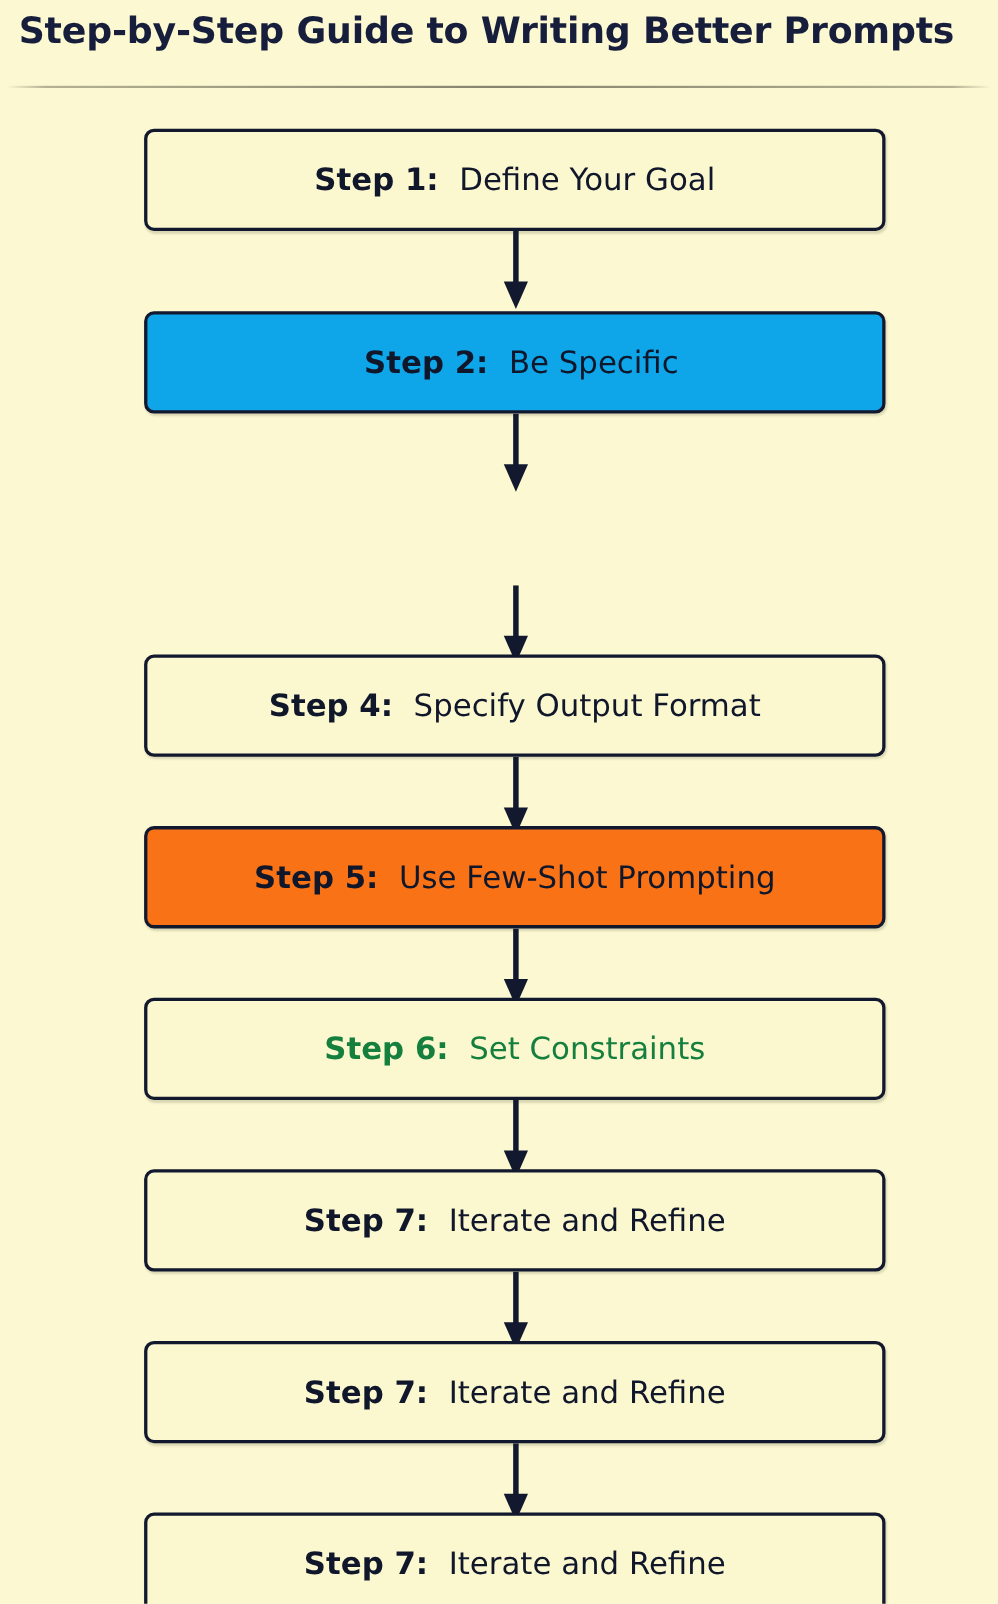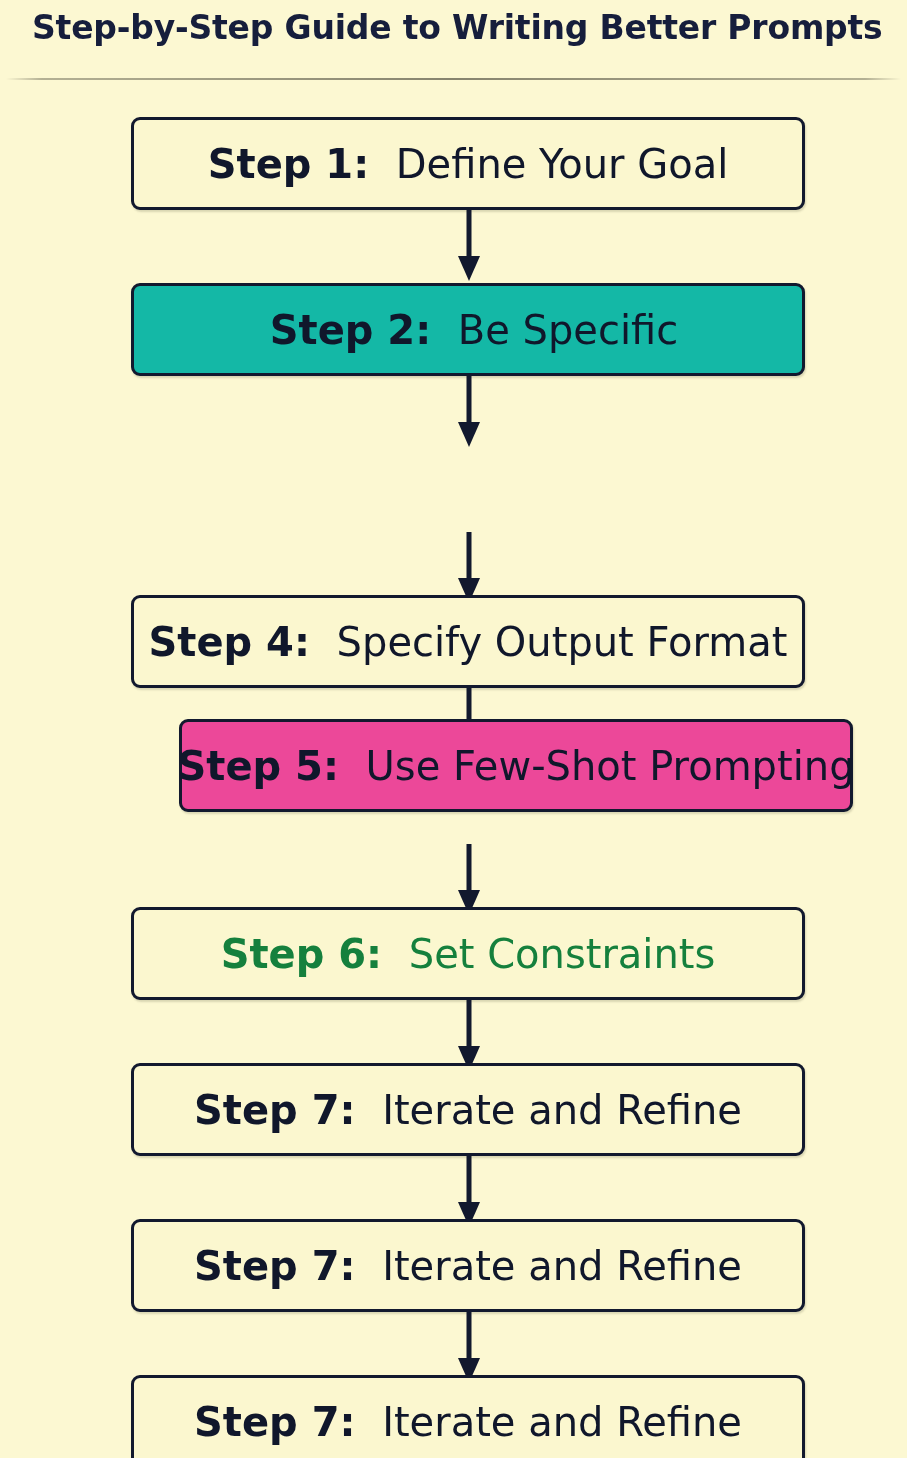--- a/index.html
+++ b/index.html
@@ -18,21 +18,21 @@
   
   #header {
     position: absolute;
     left: 0;
     top: 0;
     width: 907px;
     height: 79px;
   }
   #page-title {
     position: absolute;
-    left: 32px;
+    left: 17px;
     top: 8px;
     font-family: "DejaVu Sans", sans-serif;
     font-size: 33px;
     font-weight: 700;
     letter-spacing: -0.2px;
     color: #161E3C;
     white-space: nowrap;
   }
   #header-divider {
     position: absolute;
@@ -67,21 +67,21 @@
     border: 3px solid #12192E;
     border-radius: 9px;
     display: flex;
     align-items: center;
     justify-content: center;
     box-shadow: 1px 2px 2px rgba(60,60,40,0.18);
   }
 
   .node-text {
     font-family: "DejaVu Sans", sans-serif;
-    font-size: 40px;
+    font-size: 28px;
     color: #10172B;
     white-space: nowrap;
     line-height: 1;
   }
   .node-step {
     font-weight: 700;
   }
   .node-label {
     font-weight: 400;
   }
@@ -113,21 +113,21 @@
     </div>
   </div>
 
   <div class="connector" style="top:131px;">
     <svg width="32" height="73" viewBox="0 0 32 73">
       <line x1="16" y1="0" x2="16" y2="51" stroke="#12192E" stroke-width="5"></line>
       <polygon points="16,71 5,46 27,46" fill="#12192E"></polygon>
     </svg>
   </div>
 
-  <div class="flow-node" style="top: 204px; background: #14b8a6; border-color: rgb(18, 25, 46); padding-left: 12px;">
+  <div class="flow-node" style="top: 204px; background: #0ea5e9; border-color: rgb(18, 25, 46); padding-left: 12px;">
     <div class="node-text" style="color: rgb(16, 23, 43);">
       <span class="node-step">Step 2:&nbsp;</span>
       <span class="node-label">Be Specific</span>
     </div>
   </div>
 
   <div class="connector" style="top:297px;">
     <svg width="32" height="73" viewBox="0 0 32 73">
       <line x1="16" y1="0" x2="16" y2="51" stroke="#12192E" stroke-width="5"></line>
       <polygon points="16,71 5,46 27,46" fill="#12192E"></polygon>
@@ -149,21 +149,21 @@
     </div>
   </div>
 
   <div class="connector" style="top:609px;">
     <svg width="32" height="73" viewBox="0 0 32 73">
       <line x1="16" y1="0" x2="16" y2="51" stroke="#12192E" stroke-width="5"></line>
       <polygon points="16,71 5,46 27,46" fill="#12192E"></polygon>
     </svg>
   </div>
 
-  <div class="flow-node" style="top: 640px; background: #ec4899; border-color: rgb(18, 25, 46); margin-left: 48px;">
+  <div class="flow-node" style="top: 672px; background: #f97316; border-color: rgb(18, 25, 46);">
     <div class="node-text" style="color: rgb(16, 23, 43);">
       <span class="node-step">Step 5:&nbsp;</span>
       <span class="node-label">Use Few-Shot Prompting</span>
     </div>
   </div>
 
   <div class="connector" style="top:765px;">
     <svg width="32" height="73" viewBox="0 0 32 73">
       <line x1="16" y1="0" x2="16" y2="51" stroke="#12192E" stroke-width="5"></line>
       <polygon points="16,71 5,46 27,46" fill="#12192E"></polygon>

